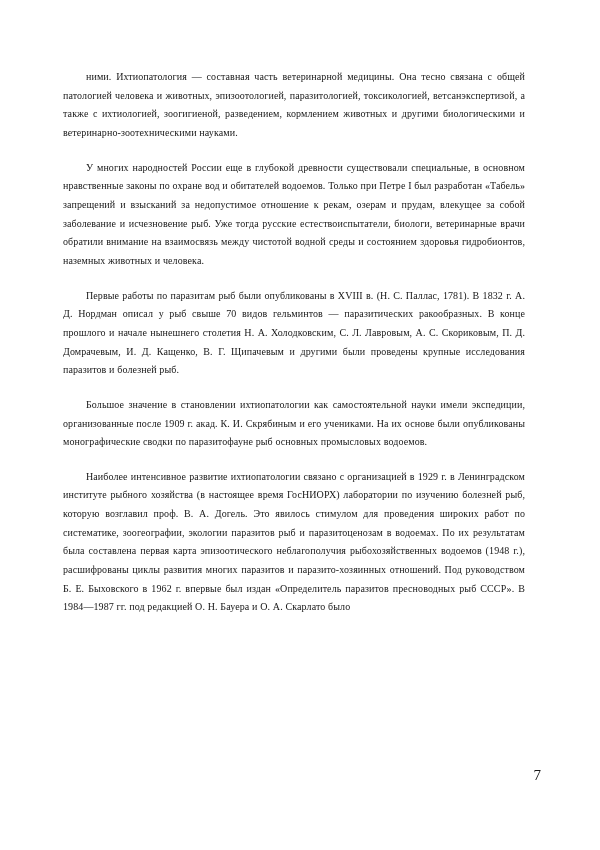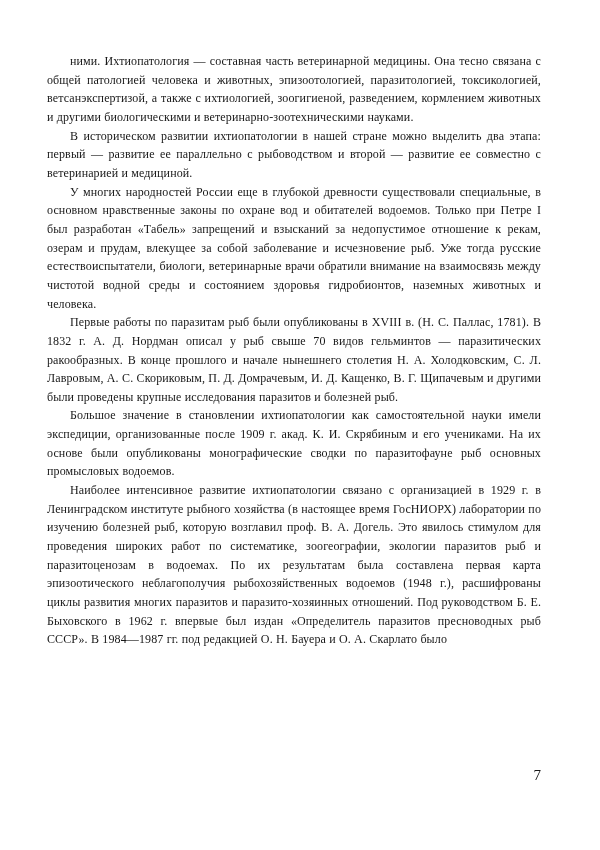--- a/index.html
+++ b/index.html
@@ -21,24 +21,24 @@
     height: 850px;
     background: #ffffff;
   }
   .text-block {
     position: absolute;
     left: 47px;
     top: 52px;
     width: 494px;
   }
   .para {
-    margin: 0;
+    margin: 16px;
     text-indent: 23px;
     text-align: justify;
-    font-size: 12px;
+    font-size: 10px;
     line-height: 18.65px;
     letter-spacing: 0.01em;
     word-spacing: 0.01em;
     hyphens: manual;
   }
   .para.tight {
     text-align: justify;
   }
   .page-number {
     position: absolute;
@@ -52,21 +52,20 @@
     color: #171717;
   }
 </style>
 </head>
 <body>
 
 <div class="page">
 
   <div class="text-block">
     <p class="para">ними. Ихтиопатология — составная часть ветеринарной медицины. Она тесно связана с общей патологией человека и животных, эпизоотологией, паразитологией, токсикологией, ветсанэкспертизой, а также с ихтиологией, зоогигиеной, разведением, кормлением животных и другими биологическими и ветеринарно-зоотехническими науками.</p>
-    <p class="para">В историческом развитии ихтиопатологии в нашей стране можно выделить два этапа: первый — развитие ее параллельно с рыбоводством и второй — развитие ее совместно с ветеринарией и медициной.</p>
     <p class="para">У многих народностей России еще в глубокой древности существовали специальные, в основном нравственные законы по охране вод и обитателей водоемов. Только при Петре I был разработан «Табель» запрещений и взысканий за недопустимое отношение к рекам, озерам и прудам, влекущее за собой заболевание и исчезновение рыб. Уже тогда русские естествоиспытатели, биологи, ветеринарные врачи обратили внимание на взаимосвязь между чистотой водной среды и состоянием здоровья гидробионтов, наземных животных и человека.</p>
     <p class="para">Первые работы по паразитам рыб были опубликованы в XVIII в. (Н. С. Паллас, 1781). В 1832 г. А. Д. Нордман описал у рыб свыше 70 видов гельминтов — паразитических ракообразных. В конце прошлого и начале нынешнего столетия Н. А. Холодковским, С. Л. Лавровым, А. С. Скориковым, П. Д. Домрачевым, И. Д. Кащенко, В. Г. Щипачевым и другими были проведены крупные исследования паразитов и болезней рыб.</p>
     <p class="para">Большое значение в становлении ихтиопатологии как самостоятельной науки имели экспедиции, организованные после 1909 г. акад. К. И. Скрябиным и его учениками. На их основе были опубликованы монографические сводки по паразитофауне рыб основных промысловых водоемов.</p>
     <p class="para tight">Наиболее интенсивное развитие ихтиопатологии связано с организацией в 1929 г. в Ленинградском институте рыбного хозяйства (в настоящее время ГосНИОРХ) лаборатории по изучению болезней рыб, которую возглавил проф. В. А. Догель. Это явилось стимулом для проведения широких работ по систематике, зоогеографии, экологии паразитов рыб и паразитоценозам в водоемах. По их результатам была составлена первая карта эпизоотического неблагополучия рыбохозяйственных водоемов (1948 г.), расшифрованы циклы развития многих паразитов и паразито-хозяинных отношений. Под руководством Б. Е. Быховского в 1962 г. впервые был издан «Определитель паразитов пресноводных рыб СССР». В 1984—1987 гг. под редакцией О. Н. Бауера и О. А. Скарлато было</p>
   </div>
 
   <div class="page-number">7</div>
 
 </div>
 

